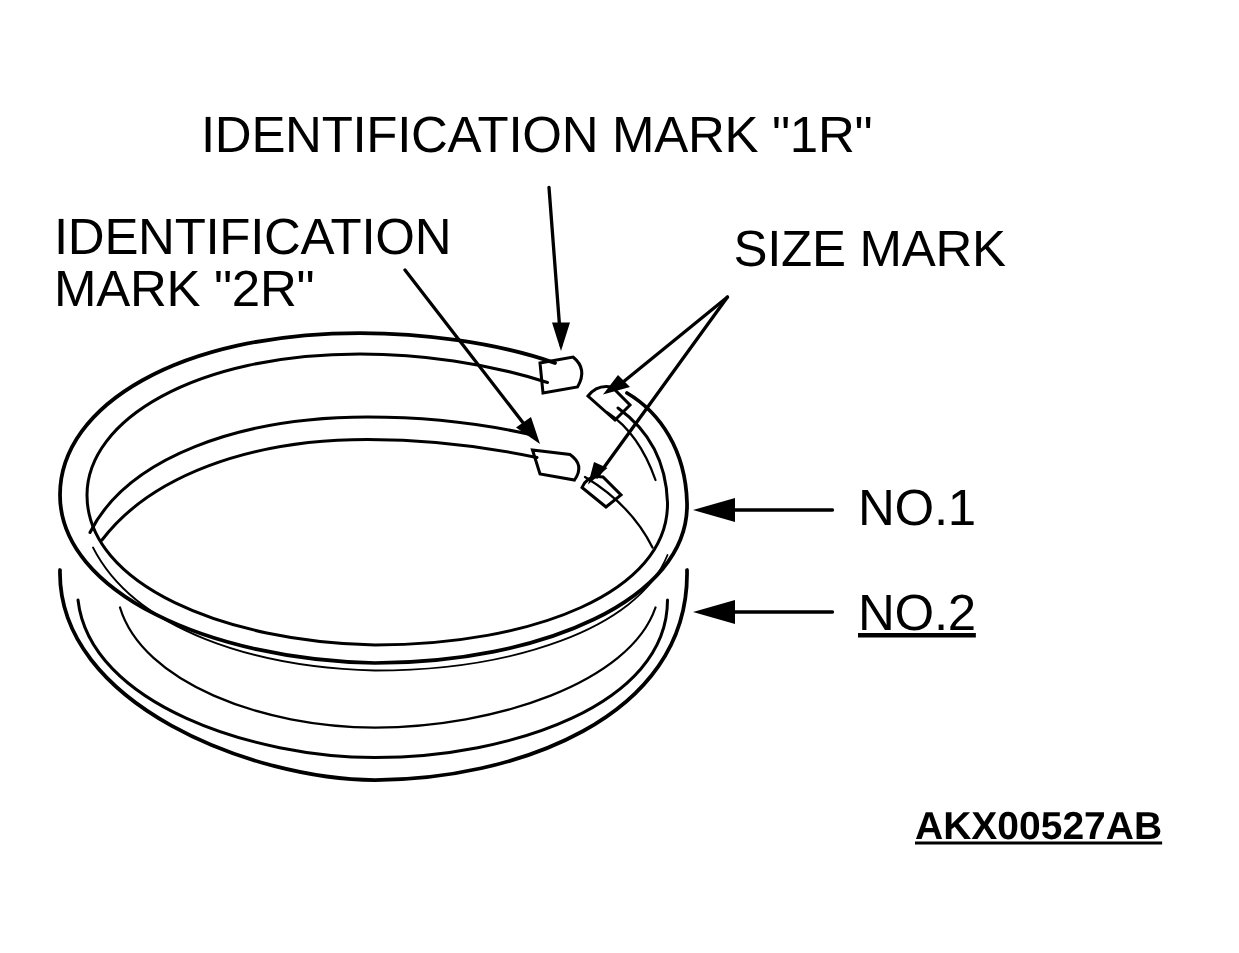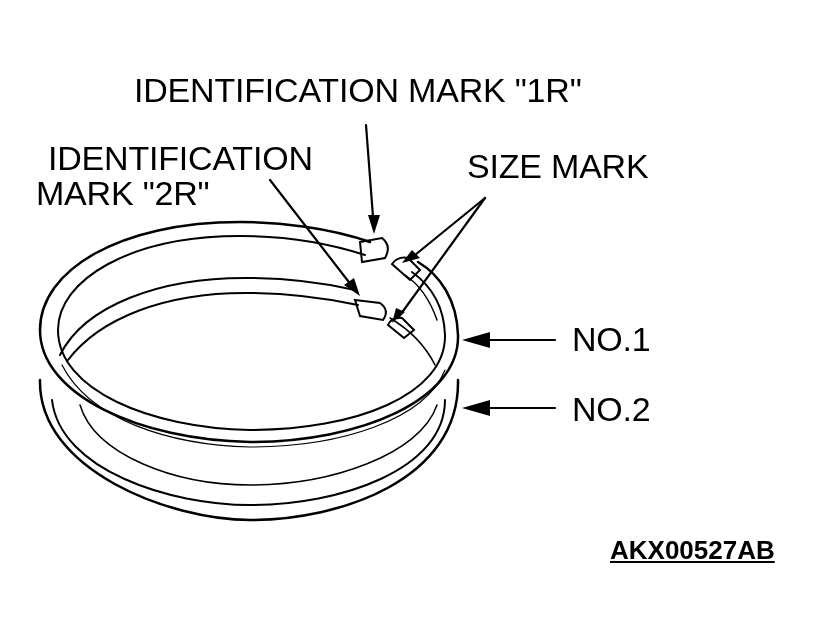--- a/index.html
+++ b/index.html
@@ -51,18 +51,18 @@
       <polygon points="360,296 344,285 354,278"></polygon>
       <polygon points="402,263 412,250 420,258"></polygon>
       <polygon points="392,323 396,308 405,312"></polygon>
       <polygon points="462,340 490,332 490,348"></polygon>
       <polygon points="462,408 490,400 490,416"></polygon>
     </g>
   </g>
 </svg>
 
 <div class="lbl" style="left:134px; top:72px;">IDENTIFICATION MARK "1R"</div>
-<div class="lbl" style="left:48px; top:140px;">IDENTIFICATION</div>
+<div class="lbl" style="left:36px; top:140px;">IDENTIFICATION</div>
 <div class="lbl" style="left:36px; top:175px;">MARK "2R"</div>
-<div class="lbl" style="left:467px; top:148px;">SIZE MARK</div>
+<div class="lbl" style="left:489px; top:148px;">SIZE MARK</div>
 <div class="lbl" style="left:572px; top:321px;text-align:center;">NO.1</div>
-<div class="lbl" style="left:572px; top:391px;">NO.2</div>
+<div class="lbl" style="left:572px; top:391px;text-decoration:underline;">NO.2</div>
 <div class="lbl-bold" style="left:610px; top:535px;">AKX00527AB</div>
 
 </body></html>

